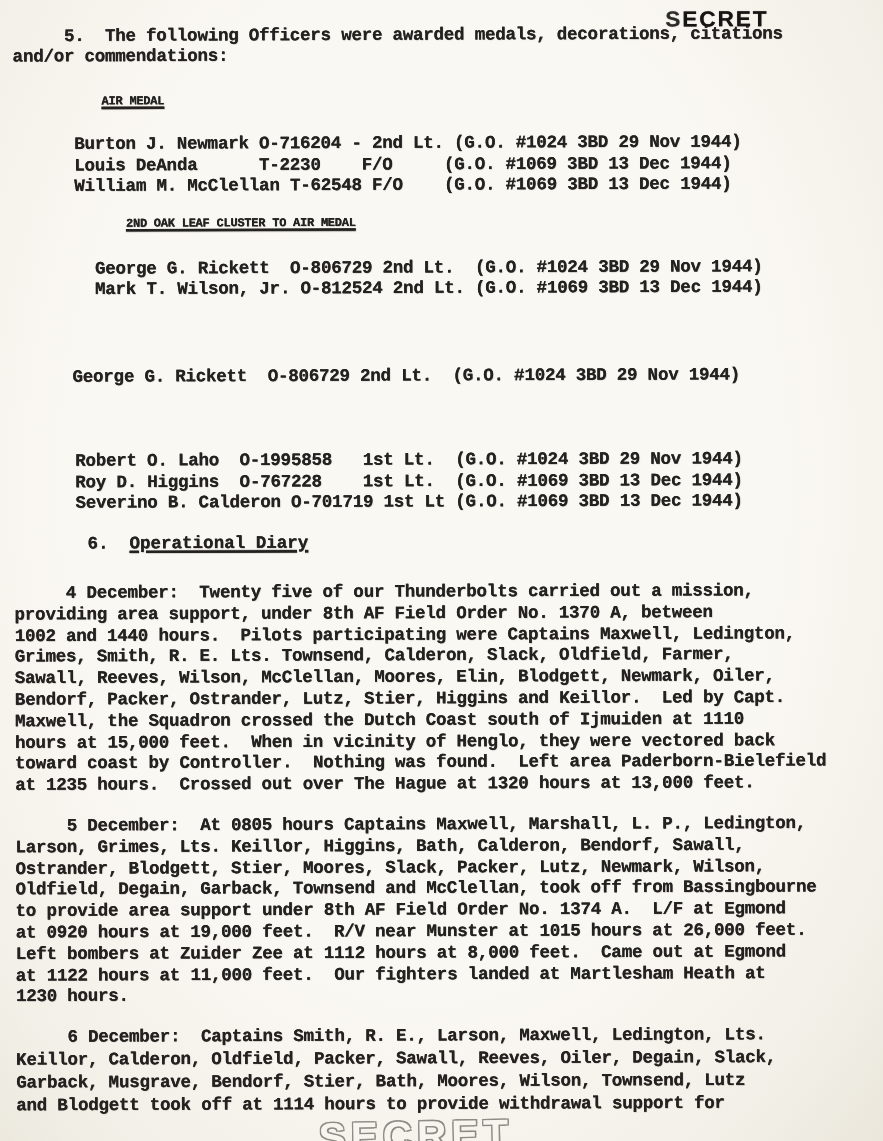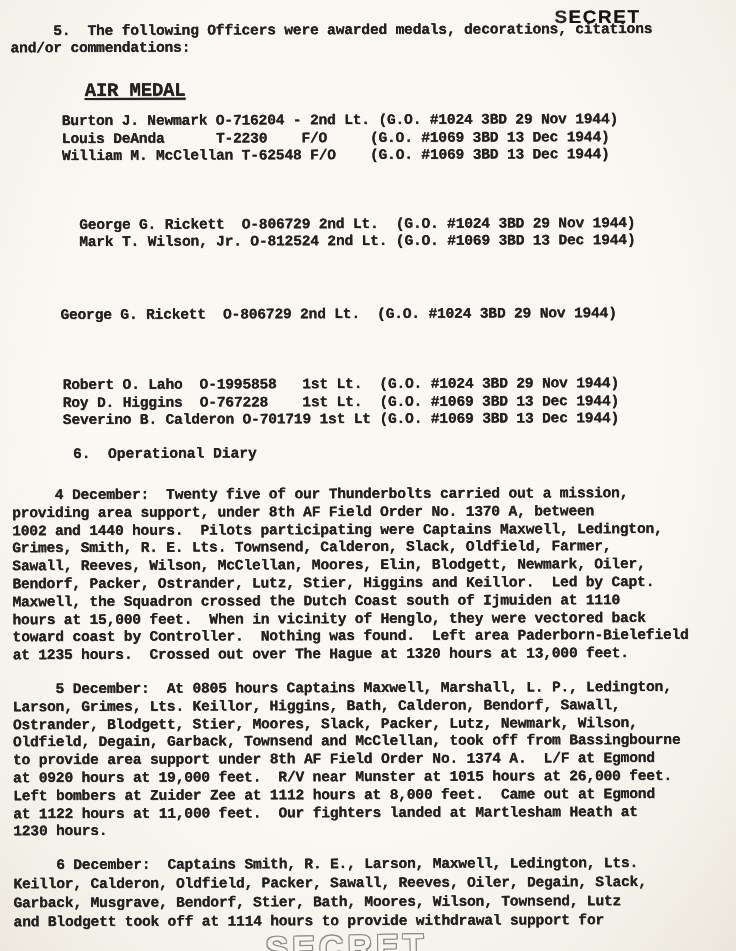--- a/index.html
+++ b/index.html
@@ -18,21 +18,21 @@
     white-space: pre;
     font-size: 14.6px;
     font-weight: 700;
     letter-spacing: -0.2px;
     text-shadow: 0 0 0.5px rgba(30,28,25,0.85), 0.4px 0.4px 0.6px rgba(40,38,34,0.35);
   }
   .block { position: absolute; }
   .heading {
     position: absolute;
     white-space: pre;
-    font-size: 19px;
+    font-size: 10px;
     font-weight: 700;
     letter-spacing: -0.2px;
     text-decoration: underline;
     text-decoration-thickness: 1.8px;
     text-underline-offset: 2px;
     text-shadow: 0 0 0.5px rgba(30,28,25,0.9), 0.4px 0.4px 0.6px rgba(40,38,34,0.35);
   }
   .stamp-top {
     position: absolute;
     top: 7px; left: 556px;
@@ -43,20 +43,21 @@
     color: #161514;
     transform: scaleY(0.95);
     text-shadow: 0 0 0.6px rgba(22,21,20,0.8);
   }
   .stamp-top::first-letter { color: rgba(22,21,20,0.55); }
   .diary-head { position: absolute; top: 445px; left: 73px; white-space: pre;
     font-size: 14.6px; font-weight: 700;
     text-shadow: 0 0 0.5px rgba(30,28,25,0.9), 0.4px 0.4px 0.6px rgba(40,38,34,0.35); }
   .diary-head .num { text-decoration: none; }
   .diary-head .title {
+    text-decoration: underline;
     text-decoration-thickness: 2.2px;
     text-underline-offset: 2px;
   }
   .stamp-bottom {
     position: absolute;
     top: 928px; left: 264px;
     font-family: "Liberation Sans", "DejaVu Sans", sans-serif;
     font-size: 34px;
     font-weight: 700;
     letter-spacing: 4px;
@@ -94,20 +95,21 @@
       <div class="line">and/or commendations:</div>
     </div>
 
     <div class="heading h0">AIR MEDAL</div>
     <div class="block s0-ent">
       <div class="entry">Burton J. Newmark O-716204 - 2nd Lt. (G.O. #1024 3BD 29 Nov 1944)</div>
       <div class="entry">Louis DeAnda      T-2230    F/O     (G.O. #1069 3BD 13 Dec 1944)</div>
       <div class="entry">William M. McClellan T-62548 F/O    (G.O. #1069 3BD 13 Dec 1944)</div>
     </div>
 
+    <div class="heading h1">2ND OAK LEAF CLUSTER TO AIR MEDAL</div>
     <div class="block s1-ent">
       <div class="entry">George G. Rickett  O-806729 2nd Lt.  (G.O. #1024 3BD 29 Nov 1944)</div>
       <div class="entry">Mark T. Wilson, Jr. O-812524 2nd Lt. (G.O. #1069 3BD 13 Dec 1944)</div>
     </div>
 
     <div class="block s2-ent">
       <div class="entry">George G. Rickett  O-806729 2nd Lt.  (G.O. #1024 3BD 29 Nov 1944)</div>
     </div>
 
     <div class="block s3-ent">

